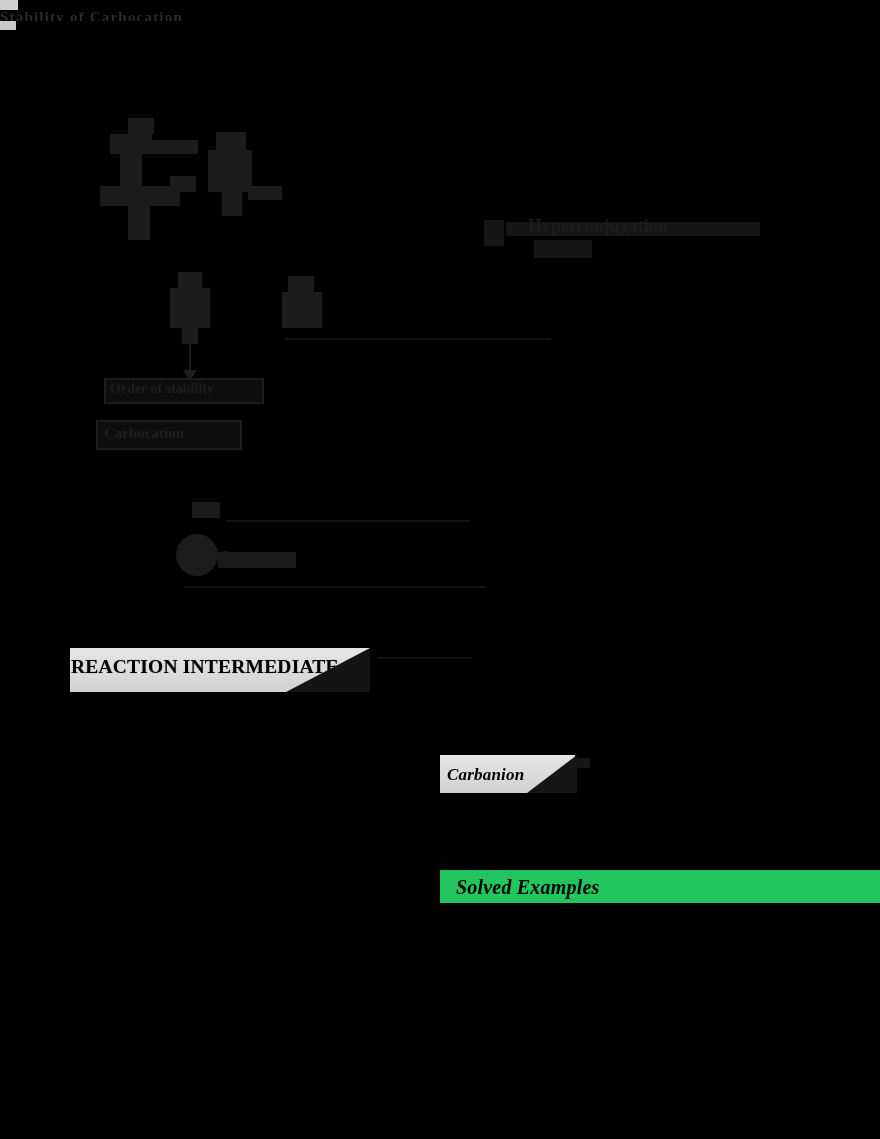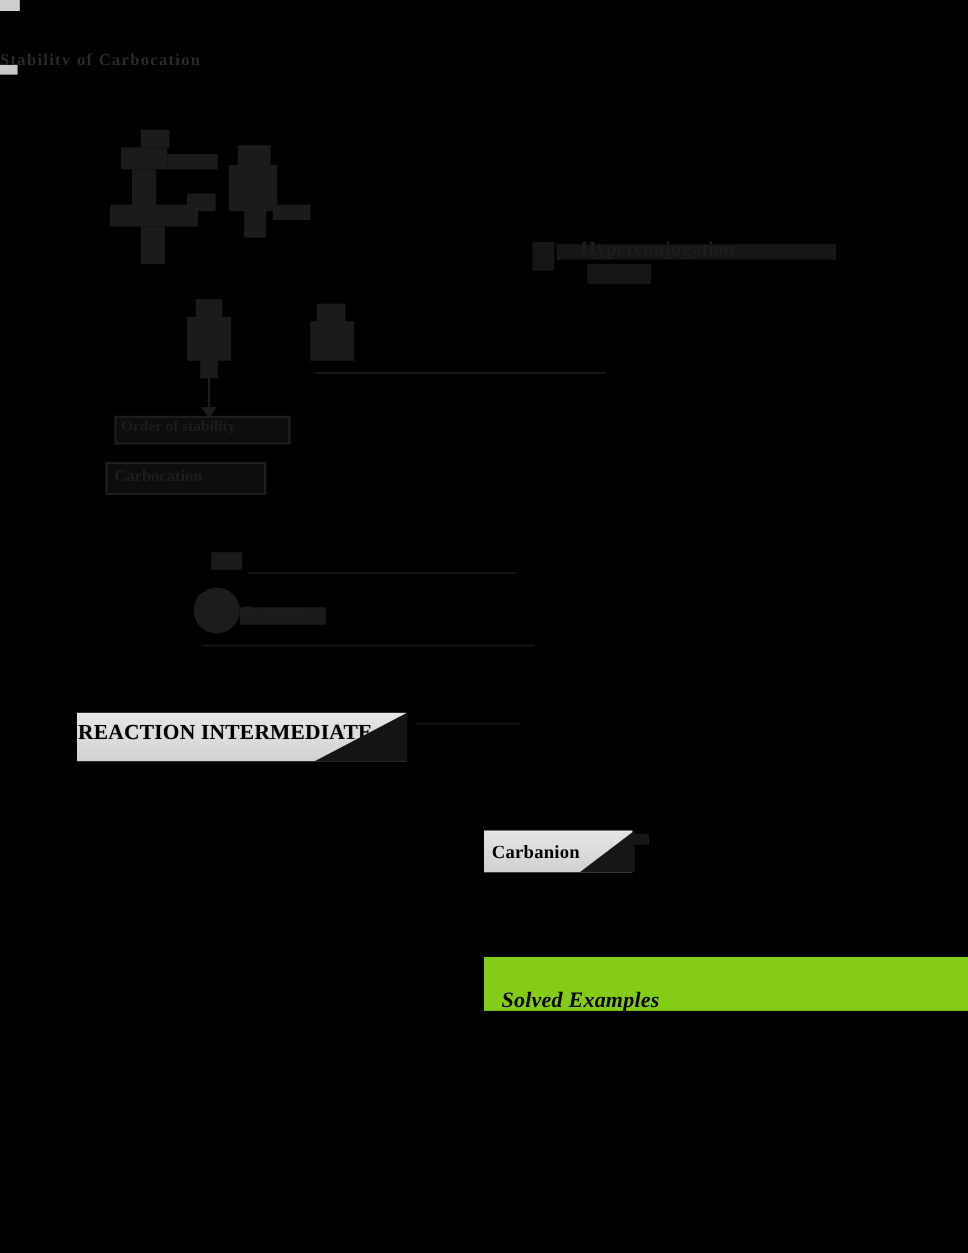--- a/index.html
+++ b/index.html
@@ -46,44 +46,42 @@
   }
   #ri-fold{
     left:286px;top:648px;
     border-width:0 0 44px 84px;
     border-color:transparent transparent #141414 transparent;
   }
   #ri-subtext{
     left:72px;top:682px;width:290px;height:11px;overflow:hidden;
     font-size:15px;font-weight:bold;color:#2a2a2a;line-height:15px;
     letter-spacing:1.2px;
-    margin-top:38px;
   }
   #ri-tab{
     left:352px;top:645px;width:18px;height:10px;background:#cfcfcf;
   }
 
   
   #cb-ribbon{
     left:440px;top:755px;width:135px;height:38px;
     background:linear-gradient(180deg,#e4e4e4 0%,#dadada 60%,#d0d0d0 100%);
   }
-  #cb-ribbon .rtext{font-size:17px;margin-left:7px;margin-top:1px;}
+  #cb-ribbon .rtext{font-size:17px;margin-left:7px;margin-top:1px;font-style:italic;}
   #cb-fold{
     left:527px;top:755px;
     border-width:0 0 38px 50px;
     border-color:transparent transparent #161616 transparent;
   }
   #cb-tab{left:562px;top:752px;width:16px;height:9px;background:#c9c9c9;}
 
   
   #se-ribbon{
-    left:440px;top:870px;width:440px;height:49px;
-    background:#84cc16;
-    align-items:flex-end;
+    left:440px;top:870px;width:440px;height:33px;
+    background:#22c55e;
   }
   #se-ribbon .rtext{
     font-size:20px;font-style:italic;font-weight:bold;margin-left:16px;
   }
   #se-step{
     left:745px;top:863px;width:135px;height:8px;background:#000;
   }
 
   
   .blob{position:absolute;background:#1b1b1b;}

